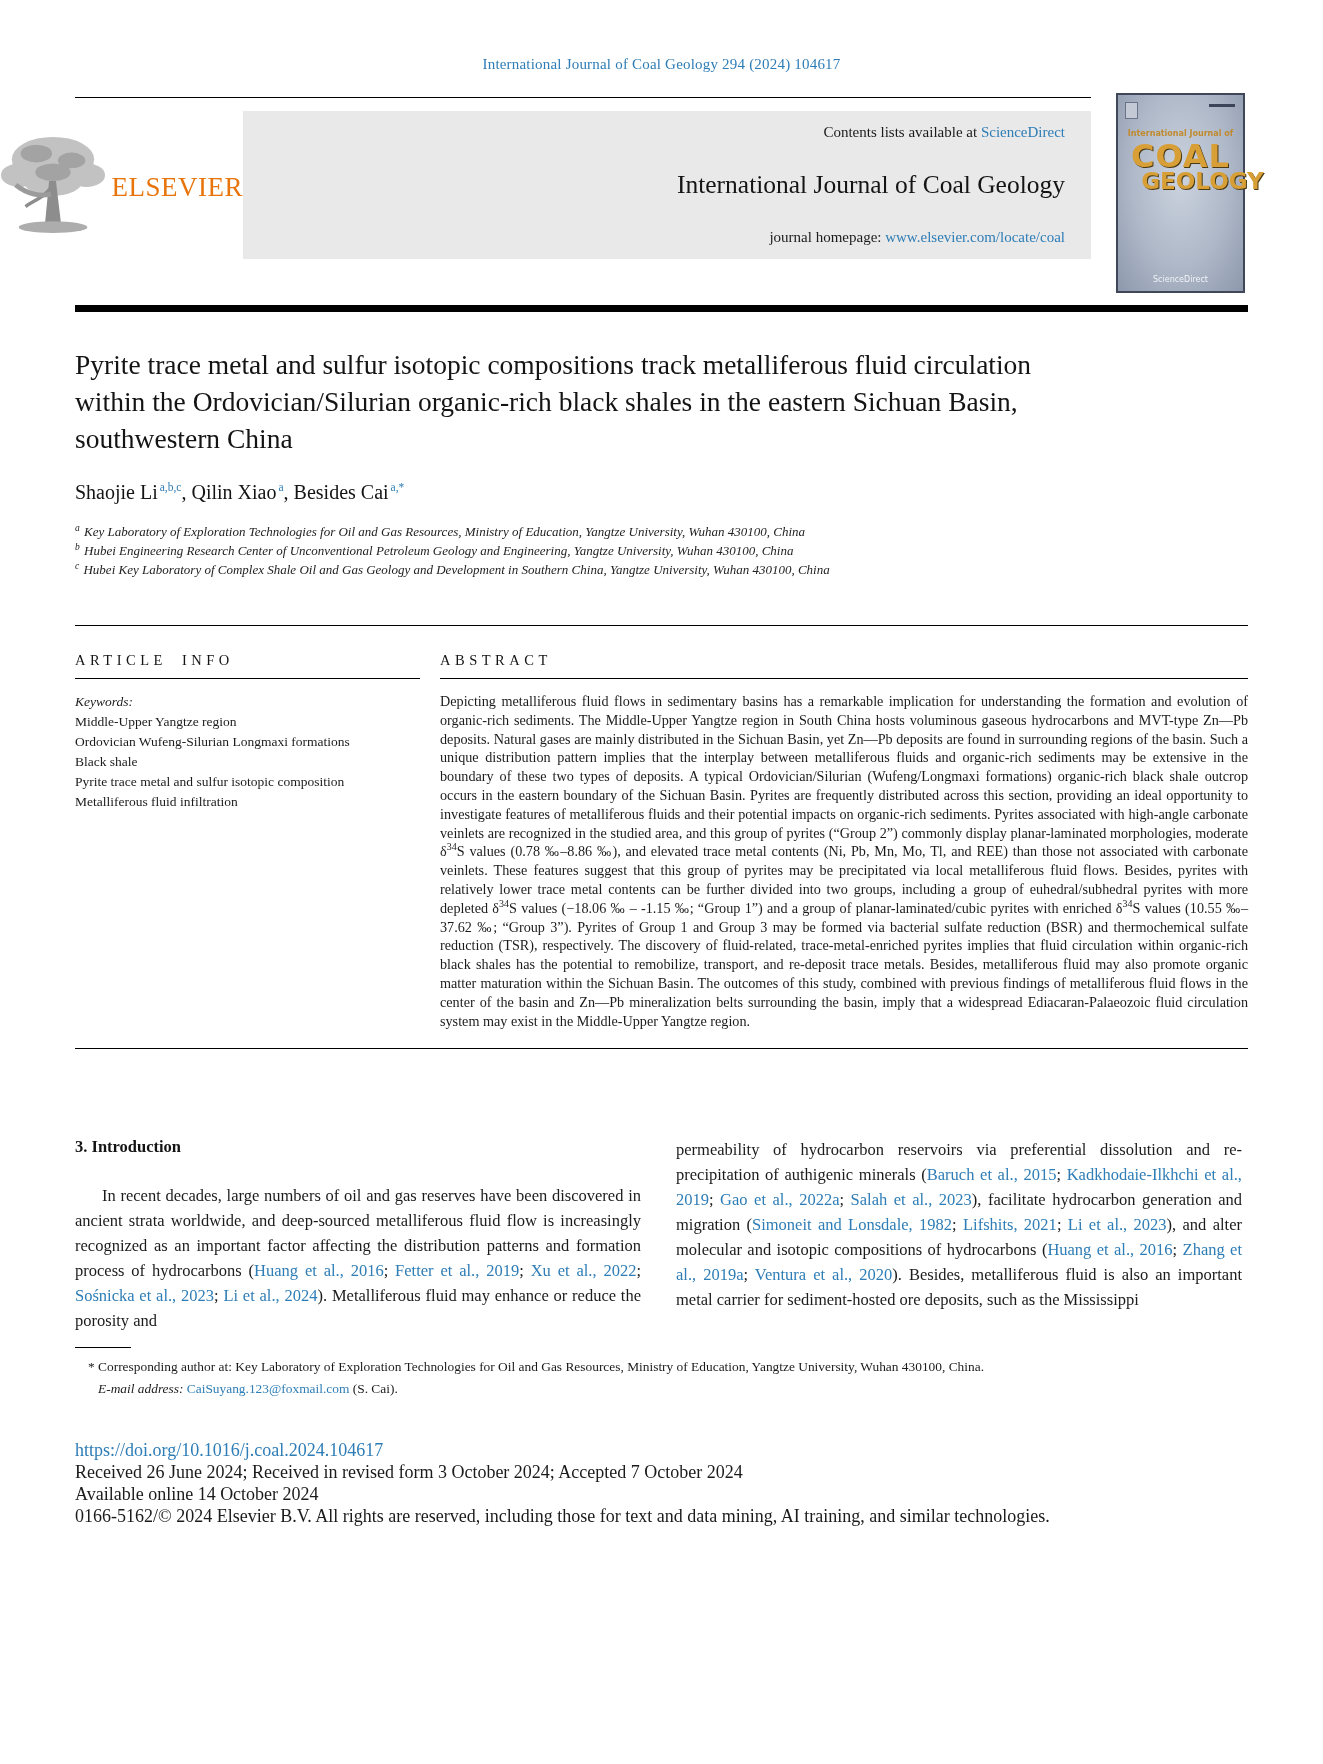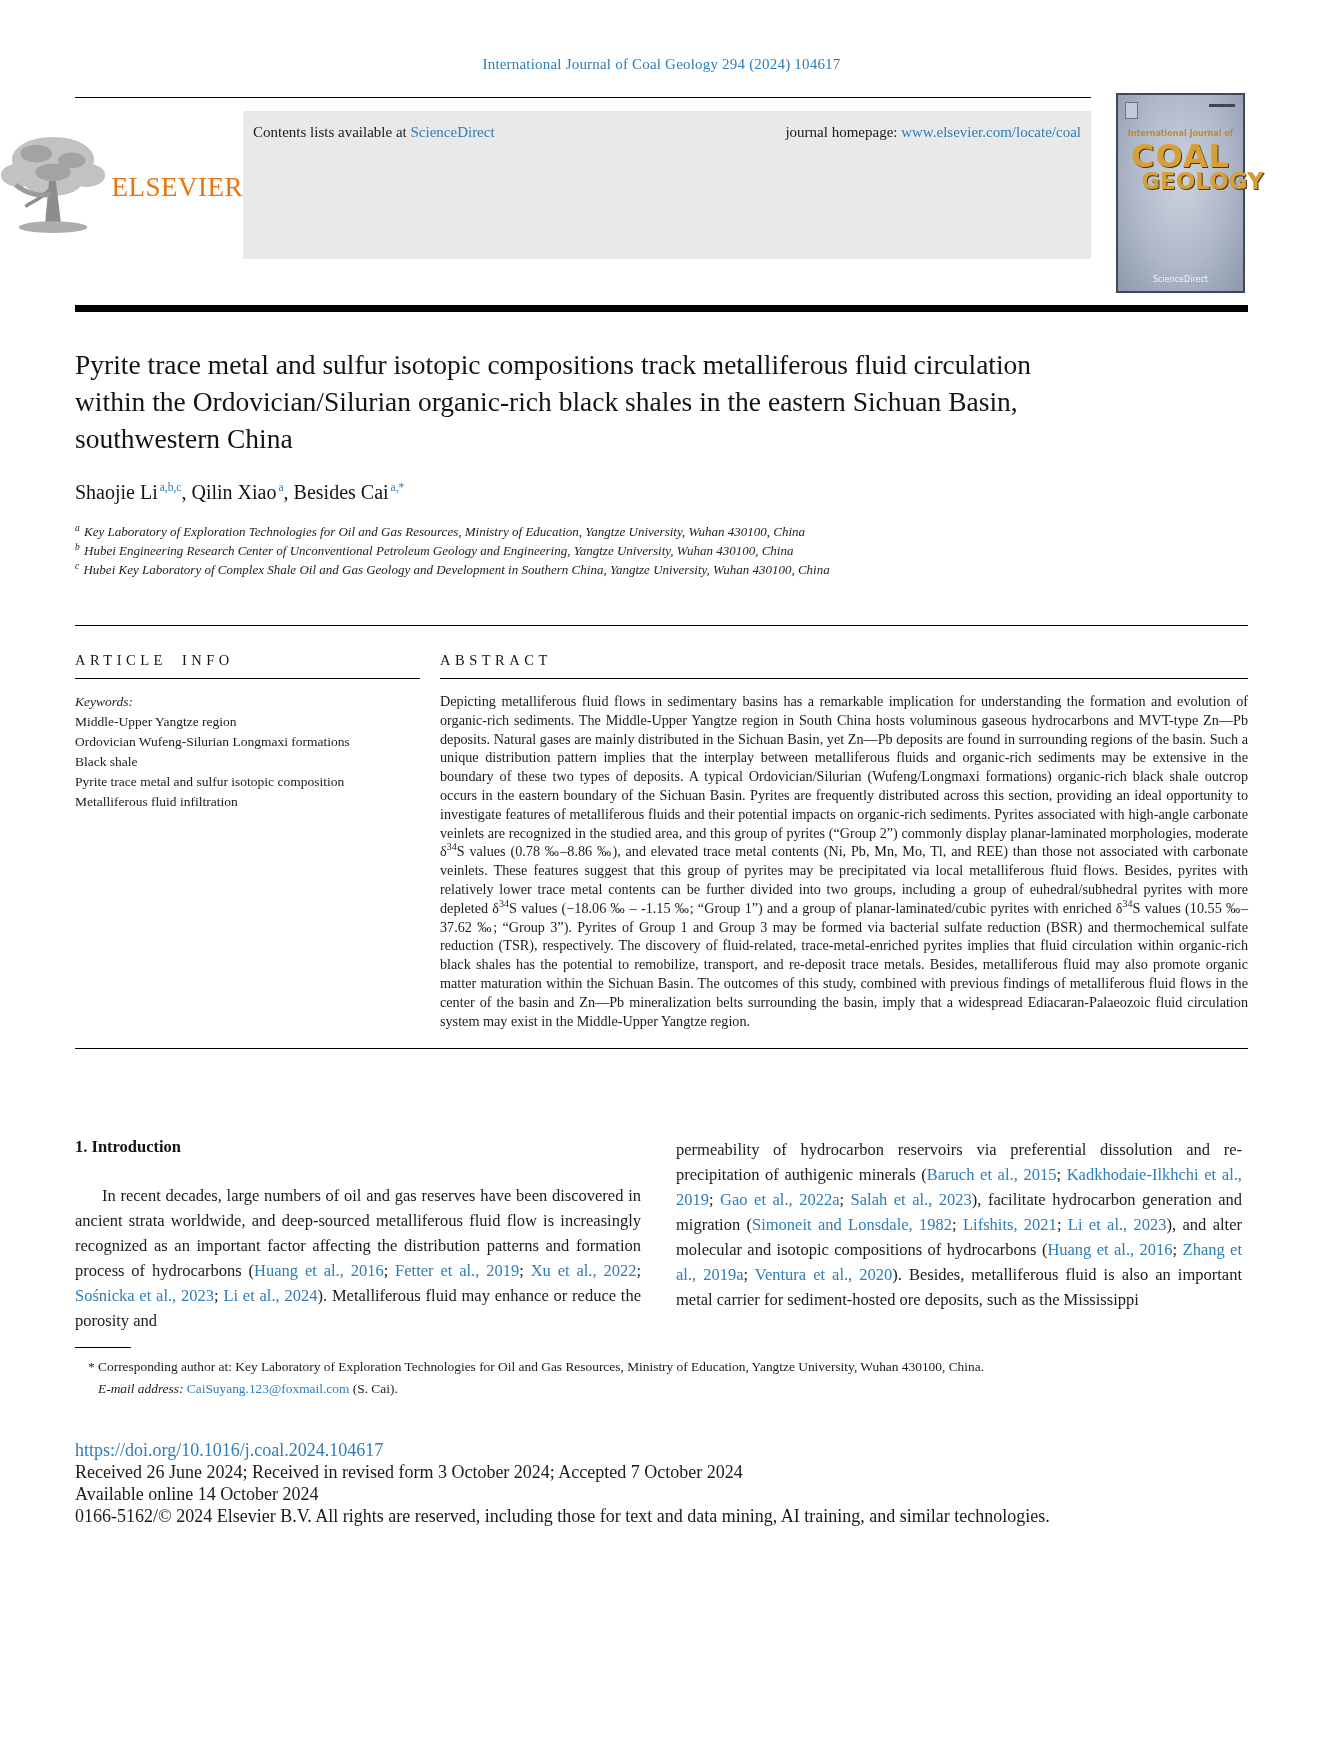--- a/index.html
+++ b/index.html
@@ -4,22 +4,22 @@
 <style>
   html,body{margin:0;padding:0;background:#ffffff;}
   .page{position:relative;width:1323px;height:1764px;background:#fff;box-sizing:border-box;
         padding:56px 75px 0 75px;font-family:"Liberation Serif",serif;color:#1b1b1b;overflow:hidden;}
   .journal-ref{text-align:center;font-size:15px;color:#2e7db6;letter-spacing:.2px;}
   
   .masthead{display:flex;margin-top:24px;align-items:flex-start;}
   .masthead-left{width:1016px;border-top:1.5px solid #000;padding-top:13px;display:flex;align-items:stretch;}
   .logo-block{width:168px;display:flex;flex-direction:row;align-items:center;justify-content:flex-end;padding-top:2px;}
   .elsevier-wordmark{color:#e8750c;font-size:27px;letter-spacing:.5px;line-height:1;margin-top:3px;}
-  .masthead-box{flex:1;background:#e9e9e9;height:148px;box-sizing:border-box;padding:13px 10px;
-                display:flex;flex-direction:row;justify-content:space-between;text-align:right;}
+  .masthead-box{flex:1;background:#e9e9e9;height:148px;box-sizing:border-box;padding:13px 26px;
+                display:flex;flex-direction:column;justify-content:space-between;text-align:right;}
   .contents-line,.homepage-line{font-size:15px;color:#1b1b1b;}
   .masthead-title{font-size:25.5px;color:#141414;}
   .link{color:#2e7db6;}
   
   .cover-thumb{width:129px;height:200px;margin-left:25px;margin-top:-4px;position:relative;box-sizing:border-box;
                border:2px solid #3f4759;background:radial-gradient(ellipse at 50% 42%,#ccd3df 0%,#aeb8c8 55%,#8d98ac 100%);}
   .cover-series{position:absolute;top:34px;left:0;width:100%;text-align:center;font-size:8px;font-weight:bold;
                 color:#c08a2e;font-family:"DejaVu Sans",sans-serif;}
   .cover-title1{position:absolute;top:44px;left:0;width:100%;text-align:center;font-size:32px;font-weight:bold;
                 color:#d99f37;font-family:"DejaVu Sans",sans-serif;letter-spacing:1px;line-height:1.1;
@@ -96,20 +96,21 @@
             <path d="M56 50 L52 92 L68 92 L63 50 Z" fill="#8d8d8d"></path>
             <path d="M57 58 C49 68 40 70 32 76" stroke="#8d8d8d" stroke-width="3.5" fill="none"></path>
             <path d="M22 54 C34 64 48 66 58 63" stroke="#9b9b9b" stroke-width="5" fill="none"></path>
             <ellipse cx="60" cy="97" rx="35" ry="6" fill="#adadad"></ellipse>
           </svg>
         </span>
         <div class="elsevier-wordmark">ELSEVIER</div>
       </div>
       <div class="masthead-box">
         <div class="contents-line"><span>Contents lists available at </span><span class="link">ScienceDirect</span></div>
+        <div class="masthead-title">International Journal of Coal Geology</div>
         <div class="homepage-line"><span>journal homepage: </span><span class="link">www.elsevier.com/locate/coal</span></div>
       </div>
     </div>
     <div class="cover-thumb">
       <div class="cover-mark"></div>
       <div class="cover-issn"></div>
       <div class="cover-series">International Journal of</div>
       <div class="cover-title1">COAL</div>
       <div class="cover-title2">GEOLOGY</div>
       <div class="cover-sd">ScienceDirect</div>
@@ -147,21 +148,21 @@
       <div class="section-heading">ABSTRACT</div>
       <div class="heading-rule"></div>
       <div class="abstract-text"><span>Depicting metalliferous fluid flows in sedimentary basins has a remarkable implication for understanding the formation and evolution of organic-rich sediments. The Middle-Upper Yangtze region in South China hosts voluminous gaseous hydrocarbons and MVT-type Zn—Pb deposits. Natural gases are mainly distributed in the Sichuan Basin, yet Zn—Pb deposits are found in surrounding regions of the basin. Such a unique distribution pattern implies that the interplay between metalliferous fluids and organic-rich sediments may be extensive in the boundary of these two types of deposits. A typical Ordovician/Silurian (Wufeng/Longmaxi formations) organic-rich black shale outcrop occurs in the eastern boundary of the Sichuan Basin. Pyrites are frequently distributed across this section, providing an ideal opportunity to investigate features of metalliferous fluids and their potential impacts on organic-rich sediments. Pyrites associated with high-angle carbonate veinlets are recognized in the studied area, and this group of pyrites (“Group 2”) commonly display planar-laminated morphologies, moderate δ</span><sup>34</sup><span>S values (0.78 ‰–8.86 ‰), and elevated trace metal contents (Ni, Pb, Mn, Mo, Tl, and REE) than those not associated with carbonate veinlets. These features suggest that this group of pyrites may be precipitated via local metalliferous fluid flows. Besides, pyrites with relatively lower trace metal contents can be further divided into two groups, including a group of euhedral/subhedral pyrites with more depleted δ</span><sup>34</sup><span>S values (−18.06 ‰ – -1.15 ‰; “Group 1”) and a group of planar-laminated/cubic pyrites with enriched δ</span><sup>34</sup><span>S values (10.55 ‰–37.62 ‰; “Group 3”). Pyrites of Group 1 and Group 3 may be formed via bacterial sulfate reduction (BSR) and thermochemical sulfate reduction (TSR), respectively. The discovery of fluid-related, trace-metal-enriched pyrites implies that fluid circulation within organic-rich black shales has the potential to remobilize, transport, and re-deposit trace metals. Besides, metalliferous fluid may also promote organic matter maturation within the Sichuan Basin. The outcomes of this study, combined with previous findings of metalliferous fluid flows in the center of the basin and Zn—Pb mineralization belts surrounding the basin, imply that a widespread Ediacaran-Palaeozoic fluid circulation system may exist in the Middle-Upper Yangtze region.</span></div>
     </div>
   </div>
 
   <div class="rule-bottom"></div>
 
   <div class="body-columns">
     <div class="body-col">
-      <h2 class="intro-heading">1. Introduction</h2>
+      <h2 class="intro-heading">3. Introduction</h2>
       <p class="body-par indent"><span>In recent decades, large numbers of oil and gas reserves have been discovered in ancient strata worldwide, and deep-sourced metalliferous fluid flow is increasingly recognized as an important factor affecting the distribution patterns and formation process of hydrocarbons (</span><span class="cite">Huang et al., 2016</span><span>; </span><span class="cite">Fetter et al., 2019</span><span>; </span><span class="cite">Xu et al., 2022</span><span>; </span><span class="cite">Sośnicka et al., 2023</span><span>; </span><span class="cite">Li et al., 2024</span><span>). Metalliferous fluid may enhance or reduce the porosity and</span></p>
     </div>
     <div class="body-col">
       <p class="body-par"><span>permeability of hydrocarbon reservoirs via preferential dissolution and re-precipitation of authigenic minerals (</span><span class="cite">Baruch et al., 2015</span><span>; </span><span class="cite">Kadkhodaie-Ilkhchi et al., 2019</span><span>; </span><span class="cite">Gao et al., 2022a</span><span>; </span><span class="cite">Salah et al., 2023</span><span>), facilitate hydrocarbon generation and migration (</span><span class="cite">Simoneit and Lonsdale, 1982</span><span>; </span><span class="cite">Lifshits, 2021</span><span>; </span><span class="cite">Li et al., 2023</span><span>), and alter molecular and isotopic compositions of hydrocarbons (</span><span class="cite">Huang et al., 2016</span><span>; </span><span class="cite">Zhang et al., 2019a</span><span>; </span><span class="cite">Ventura et al., 2020</span><span>). Besides, metalliferous fluid is also an important metal carrier for sediment-hosted ore deposits, such as the Mississippi</span></p>
     </div>
   </div>
 
   <div class="footnote">
     <div class="footnote-rule"></div>
     <p class="footnote-corresponding">* Corresponding author at: Key Laboratory of Exploration Technologies for Oil and Gas Resources, Ministry of Education, Yangtze University, Wuhan 430100, China.</p>

